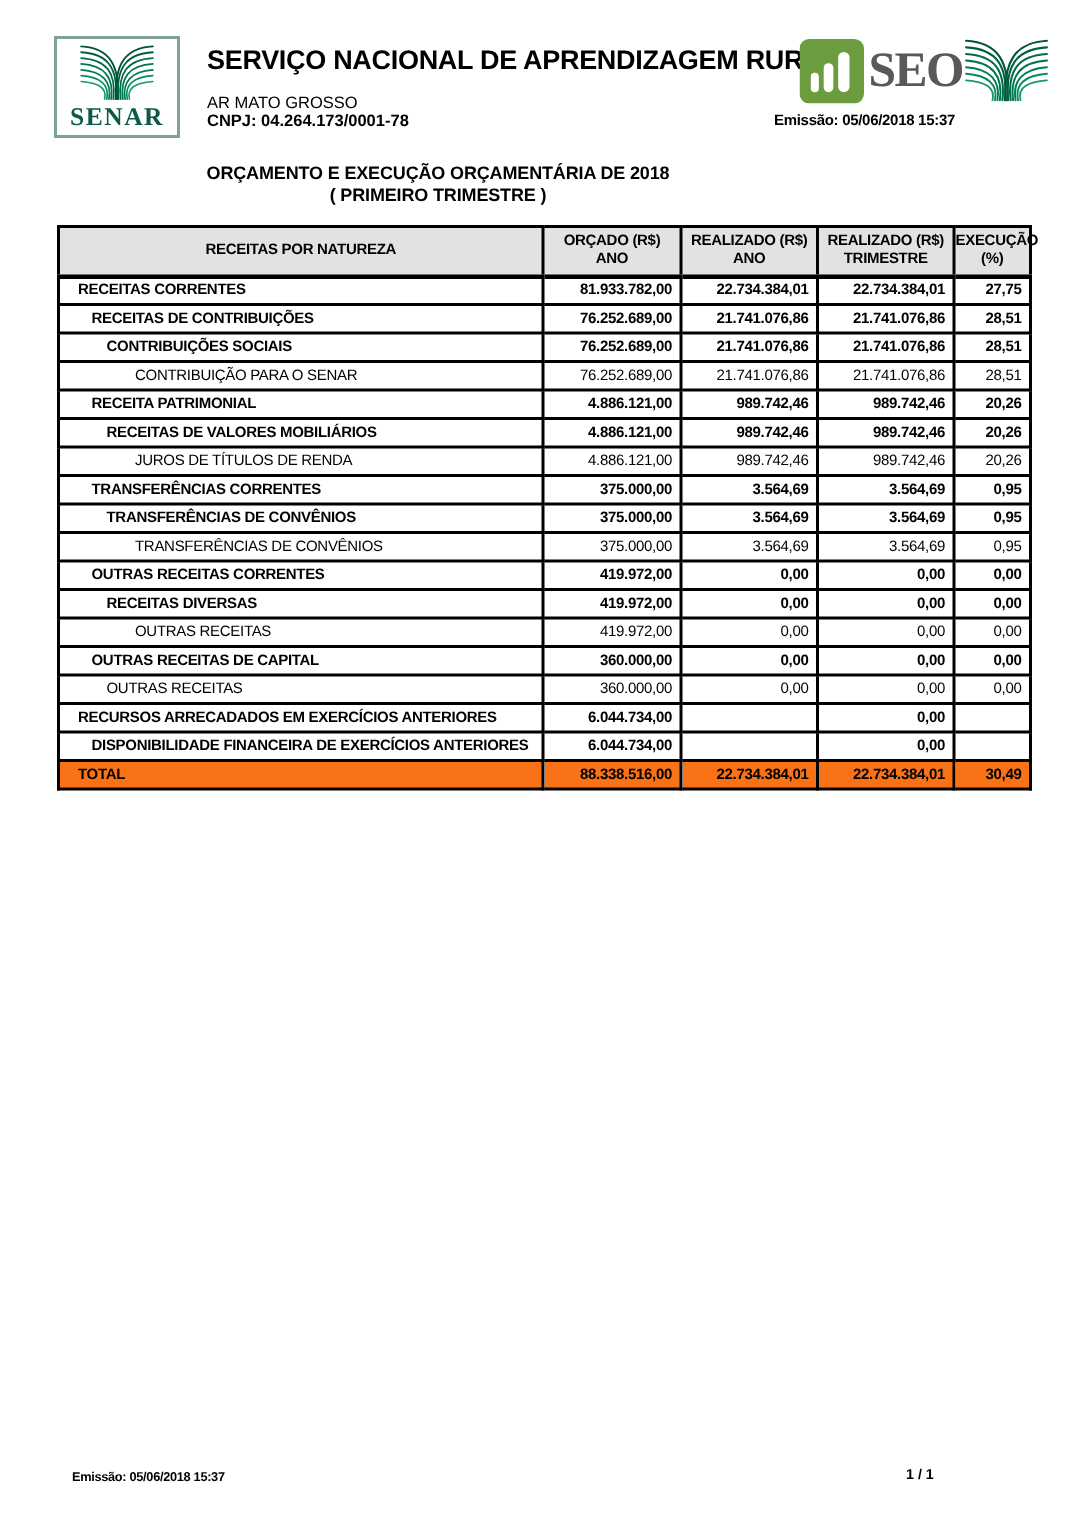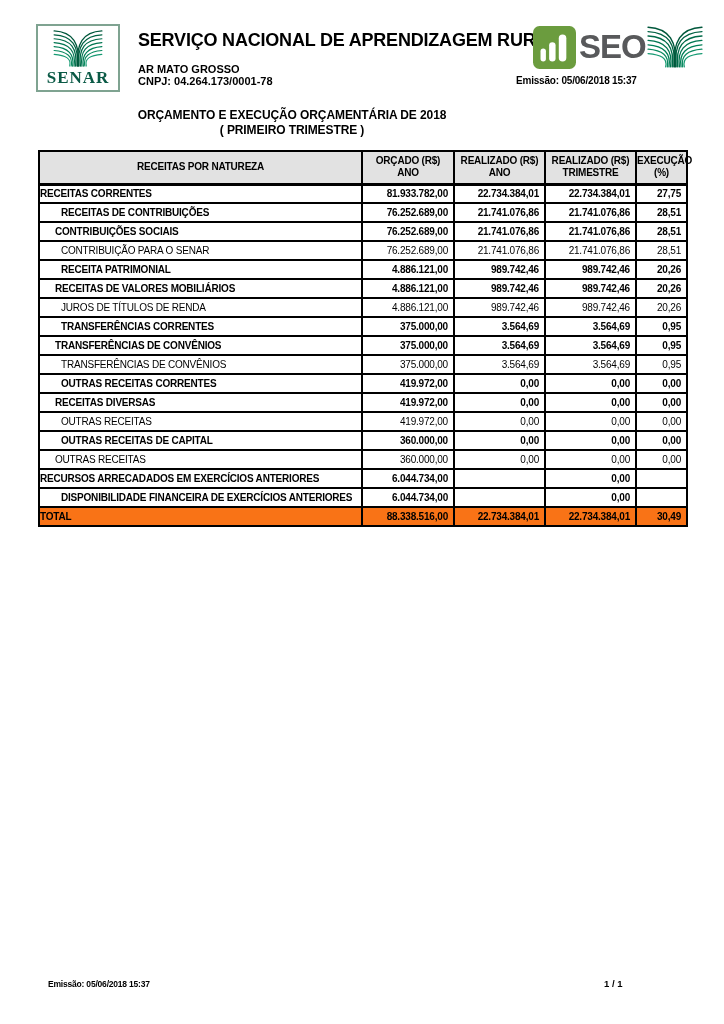--- a/index.html
+++ b/index.html
@@ -18,26 +18,26 @@
     padding-bottom:2px;
   }
   .senar-box svg { width:72px; height:50px; margin-top:3px; }
   .senar-name {
     font-family:"Liberation Serif","DejaVu Serif",serif;
     font-weight:bold; font-size:17px; letter-spacing:1px; color:#0b5a46;
     line-height:20px;
   }
   .org-block { position:absolute; left:138px; top:30px; }
   .org-name  { font-size:18px; font-weight:bold; letter-spacing:-0.2px; }
-  .org-unit  { font-size:11px;  font-weight:bold; margin-top:12px; }
+  .org-unit  { font-size:11px;  font-weight:normal; margin-top:12px; }
   .org-cnpj  { font-size:11px;  font-weight:bold; }
 
   .seo-logo { position:absolute; left:533px; top:25px; display:flex; align-items:center; }
   .seo-bars { width:43px; height:43px; }
-  .seo-text { font-size:33px; font-weight:bold; color:#58595b; letter-spacing:-1px; margin:0 1px 0 3px; }
+  .seo-text { font-size:33px; font-weight:bold; color:#58595b; letter-spacing:-1px; margin:0 1px 0 3px;font-family:Liberation Serif, serif; }
   .seo-fan  { width:56px; height:44px; }
   .emission-top {
     position:absolute; left:516px; top:75px; width:182px;
     font-size:10px; font-weight:bold; letter-spacing:-0.2px;
   }
 
   
   .report-title { position:absolute; left:0; top:108px; width:584px; text-align:center; }
   .report-title div { font-size:12px; font-weight:bold; line-height:15px; letter-spacing:-0.1px; }
 
@@ -57,24 +57,24 @@
     text-align:center; vertical-align:middle; line-height:12px; letter-spacing:-0.2px;
     border-bottom:3px solid #000;
   }
   table.budget td {
     height:19px; font-size:10px; letter-spacing:-0.2px;
     white-space:nowrap; overflow:hidden; vertical-align:middle;
   }
   td.lbl  { text-align:left; }
   td.num  { text-align:right; padding-right:5px; }
   td.b    { font-weight:bold; }
-  td.lvl0 { padding-left:0; }
+  td.lvl0 { padding-left:12px; }
   td.lvl1 { padding-left:21px;margin-top:23px; }
-  td.lvl2 { padding-left:15px;margin-top:12px; }
-  td.lvl3 { padding-left:21px; }
+  td.lvl2 { padding-left:31px;margin-top:12px; }
+  td.lvl3 { padding-left:50px; }
   tr.total td { background:#f97316; }
 
   
   .footer-emission { position:absolute; left:48px;  top:979px; font-size:8.5px; font-weight:bold; letter-spacing:-0.2px; }
   .footer-page     { position:absolute; left:604px; top:978px; font-size:9.5px; font-weight:bold; }
 </style>
 </head>
 <body>
 
 <div class="page">

